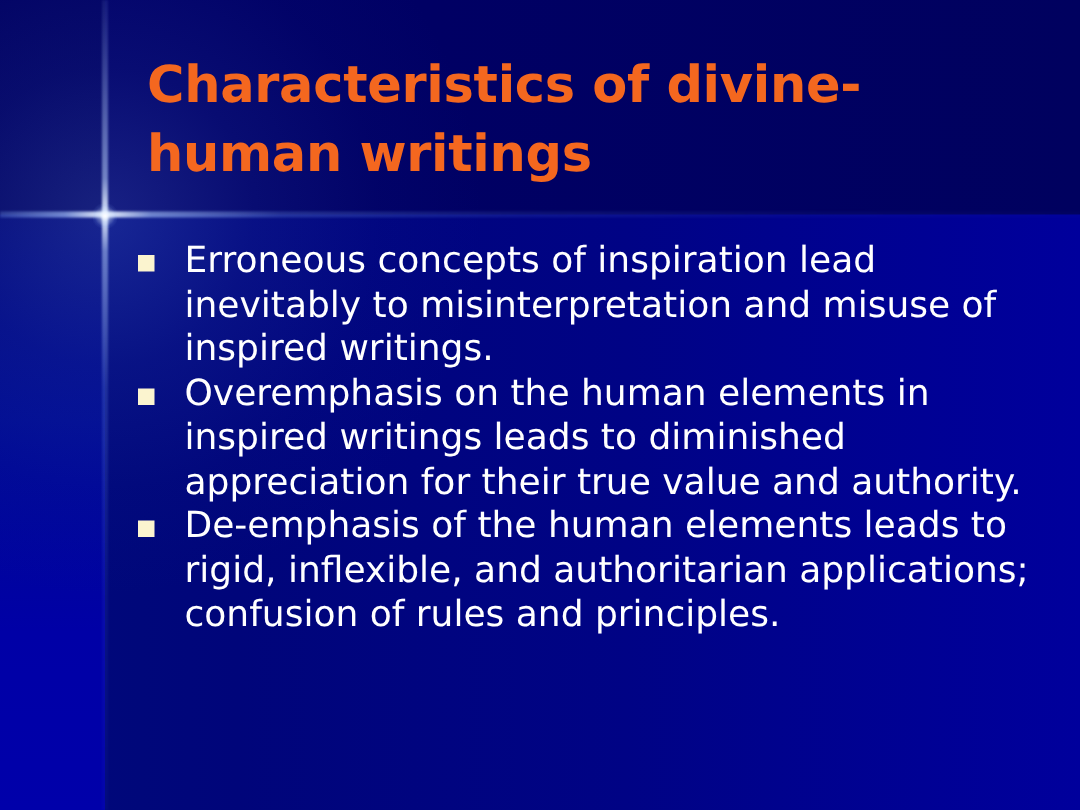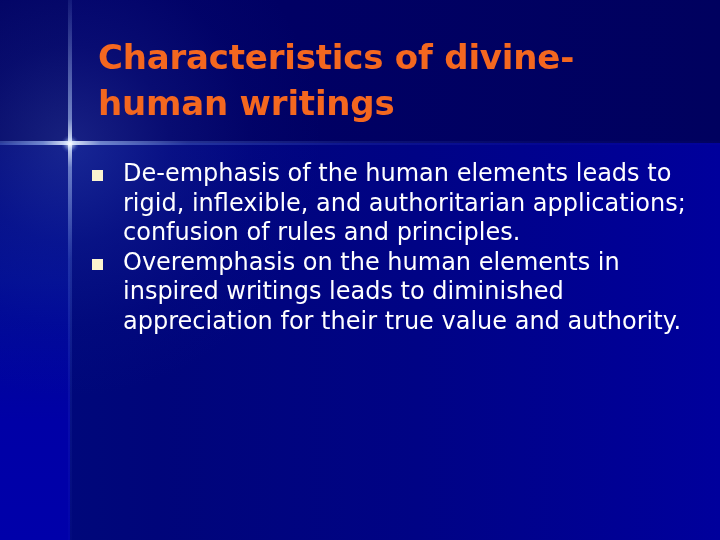--- a/index.html
+++ b/index.html
@@ -174,26 +174,30 @@
   <div class="cross-h"></div>
   <div class="cross-core"></div>
 
   <div class="content">
 
     <div class="title">Characteristics of divine-
 human writings</div>
 
     <div class="body-block">
 
+      <div class="bullet-row">
+        <span class="bullet-marker"></span>
+        <span class="bullet-text">Erroneous concepts of inspiration lead inevitably to misinterpretation and misuse of inspired writings.</span>
+      </div>
+
+      <div class="bullet-row">
+        <span class="bullet-marker"></span>
+        <span class="bullet-text">Overemphasis on the human elements in inspired writings leads to diminished appreciation for their true value and authority.</span>
+      </div>
 
       <div class="bullet-row">
         <span class="bullet-marker"></span>
         <span class="bullet-text">De-emphasis of the human elements leads to rigid, inflexible, and authoritarian applications; confusion of rules and principles.</span>
       </div>
 
-      <div class="bullet-row">
-        <span class="bullet-marker"></span>
-        <span class="bullet-text">Overemphasis on the human elements in inspired writings leads to diminished appreciation for their true value and authority.</span>
-      </div>
-
     </div>
   </div>
 </div>
 
 </body></html>

